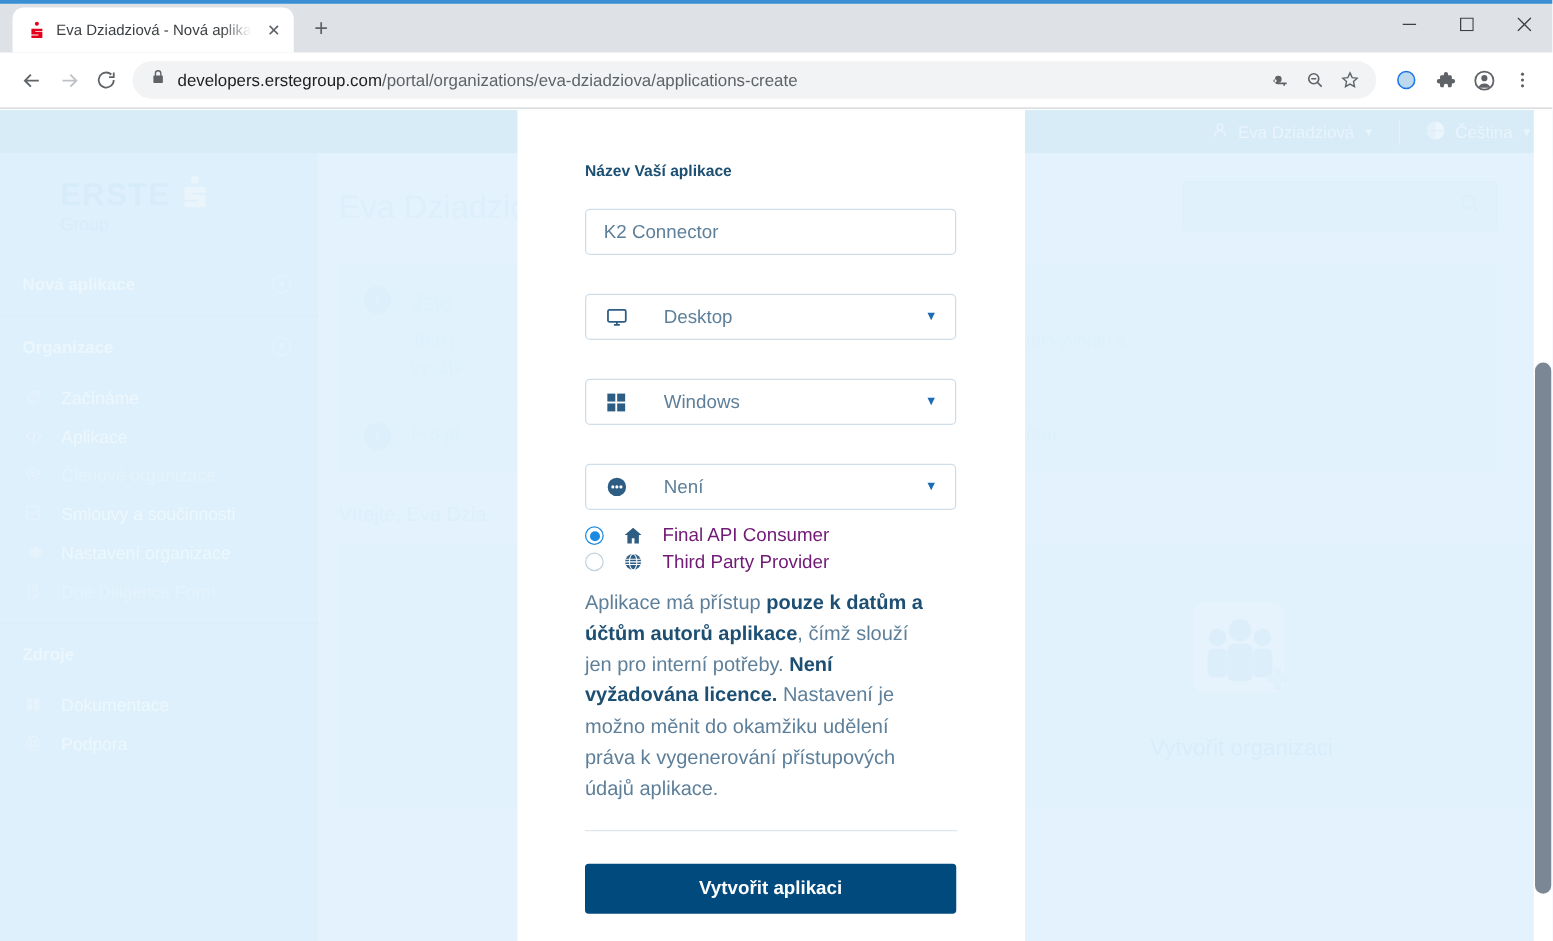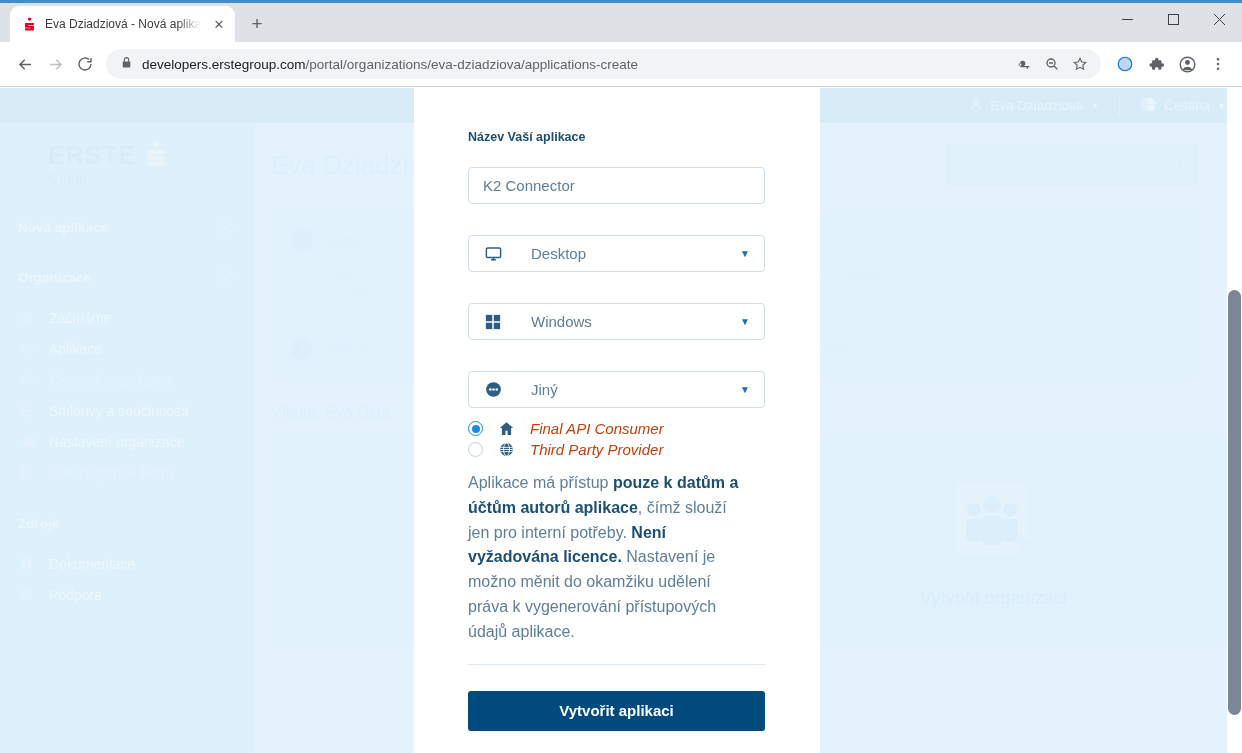--- a/index.html
+++ b/index.html
@@ -201,21 +201,21 @@
 
   .radio-row { display: flex; align-items: center; gap: 14px; margin-top: 12px; }
   .radio {
     width: 15px; height: 15px; flex:0 0 15px; border-radius: 50%;
     border: 1.5px solid #c3d3de; background: #fff;
     display: flex; align-items: center; justify-content: center;
   }
   .radio.on { border-color: #1b8ae0; }
   .radio.on::after { content:""; width: 8px; height: 8px; border-radius: 50%; background: #1b8ae0; }
   .radio-ic { width: 19px; flex:0 0 19px; display:flex; align-items:center; justify-content:center; color:#2e5d84; }
-  .radio-label { font-size: 15px; color: #c2410c; font-style: italic; }
+  .radio-label { font-size: 15px; color: #701a75; }
 
   .helper {
     margin-top: 13px; font-size: 16px; line-height: 1.55; color: #5d7f99; width: 272px;
   }
   .helper b { color: #1d4f73; }
   .helper-div { height: 1px; background: #dde7ee; margin-top: 19px; }
 
   .btn-primary {
     width: 297px; height: 40px; background: #014a7e; color: #fff;
     display: flex; align-items: center; justify-content: center;
@@ -582,21 +582,21 @@
 
         <div class="select">
           <span class="select-ic">
             <svg width="19" height="19" viewBox="0 0 24 24">
                 <circle cx="12" cy="12" r="9.3" fill="currentColor"></circle>
                 <circle cx="7.9" cy="12" r="1.6" fill="#fff"></circle>
                 <circle cx="12" cy="12" r="1.6" fill="#fff"></circle>
                 <circle cx="16.1" cy="12" r="1.6" fill="#fff"></circle>
               </svg>
           </span>
-          <span class="select-val">Jiný</span>
+          <span class="select-val">Není</span>
           <span class="select-caret">▼</span>
         </div>
 
 
         <div class="radio-row">
           <span class="radio on"></span>
           <span class="radio-ic">
             <svg width="17" height="17" viewBox="0 0 24 24" fill="currentColor">
                 <path d="M12 3L2.5 11.2h3V21h5v-6h3v6h5v-9.8h3z"></path>
               </svg>

